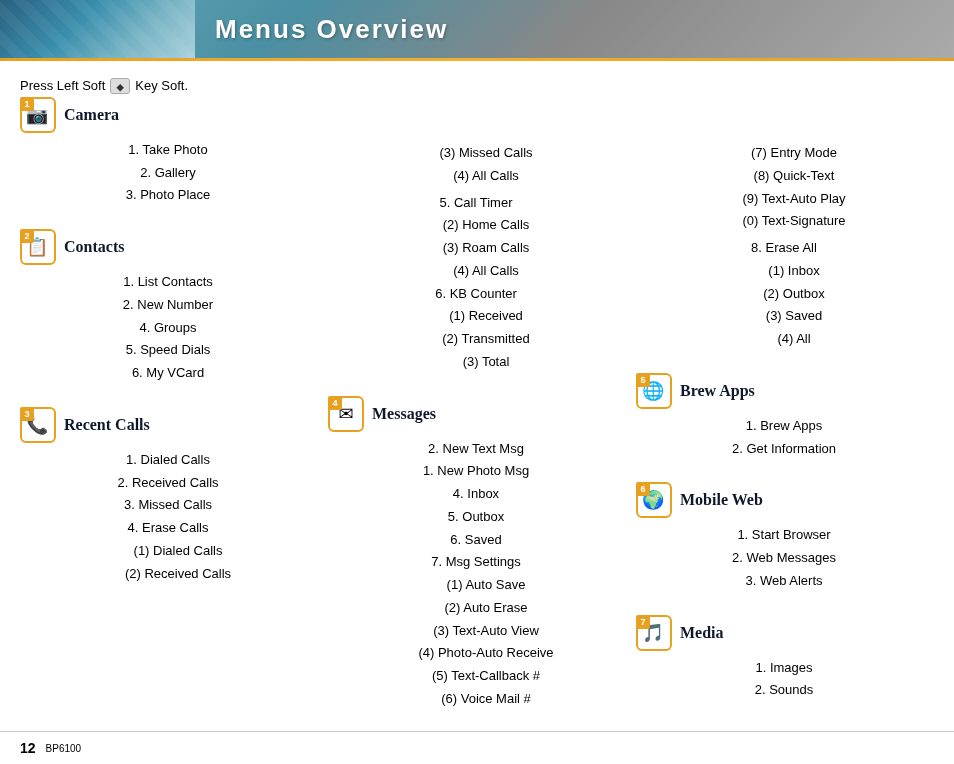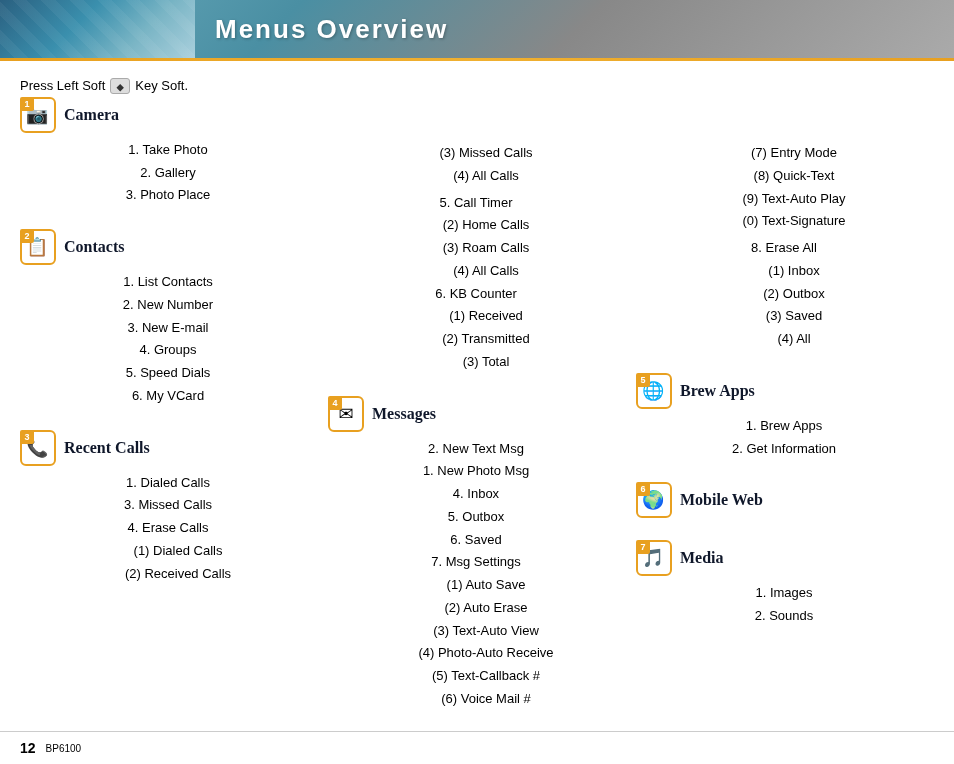--- a/index.html
+++ b/index.html
@@ -224,37 +224,37 @@
       <div class="section-header">
         <div class="section-icon">
           <span class="section-num">2</span>
           📋
         </div>
         <span class="section-title">Contacts</span>
       </div>
       <ul class="section-items">
         <li>1. List Contacts</li>
         <li>2. New Number</li>
-        <li>3. New E-mail</li>
         <li>4. Groups</li>
         <li>5. Speed Dials</li>
         <li>6. My VCard</li>
       </ul>
     </div>
 
     <div class="section">
       <div class="section-header">
         <div class="section-icon">
           <span class="section-num">3</span>
           📞
         </div>
         <span class="section-title">Recent Calls</span>
       </div>
       <ul class="section-items">
         <li>1. Dialed Calls</li>
+        <li>2. Received Calls</li>
         <li>3. Missed Calls</li>
         <li>4. Erase Calls</li>
         <ul class="sub-items">
           <li>(1) Dialed Calls</li>
           <li>(2) Received Calls</li>
         </ul>
       </ul>
     </div>
   </div>
 
@@ -343,20 +343,25 @@
     </div>
 
     <div class="section">
       <div class="section-header">
         <div class="section-icon">
           <span class="section-num">6</span>
           🌍
         </div>
         <span class="section-title">Mobile Web</span>
       </div>
+      <ul class="section-items">
+        <li>1. Start Browser</li>
+        <li>2. Web Messages</li>
+        <li>3. Web Alerts</li>
+      </ul>
     </div>
 
     <div class="section">
       <div class="section-header">
         <div class="section-icon">
           <span class="section-num">7</span>
           🎵
         </div>
         <span class="section-title">Media</span>
       </div>

